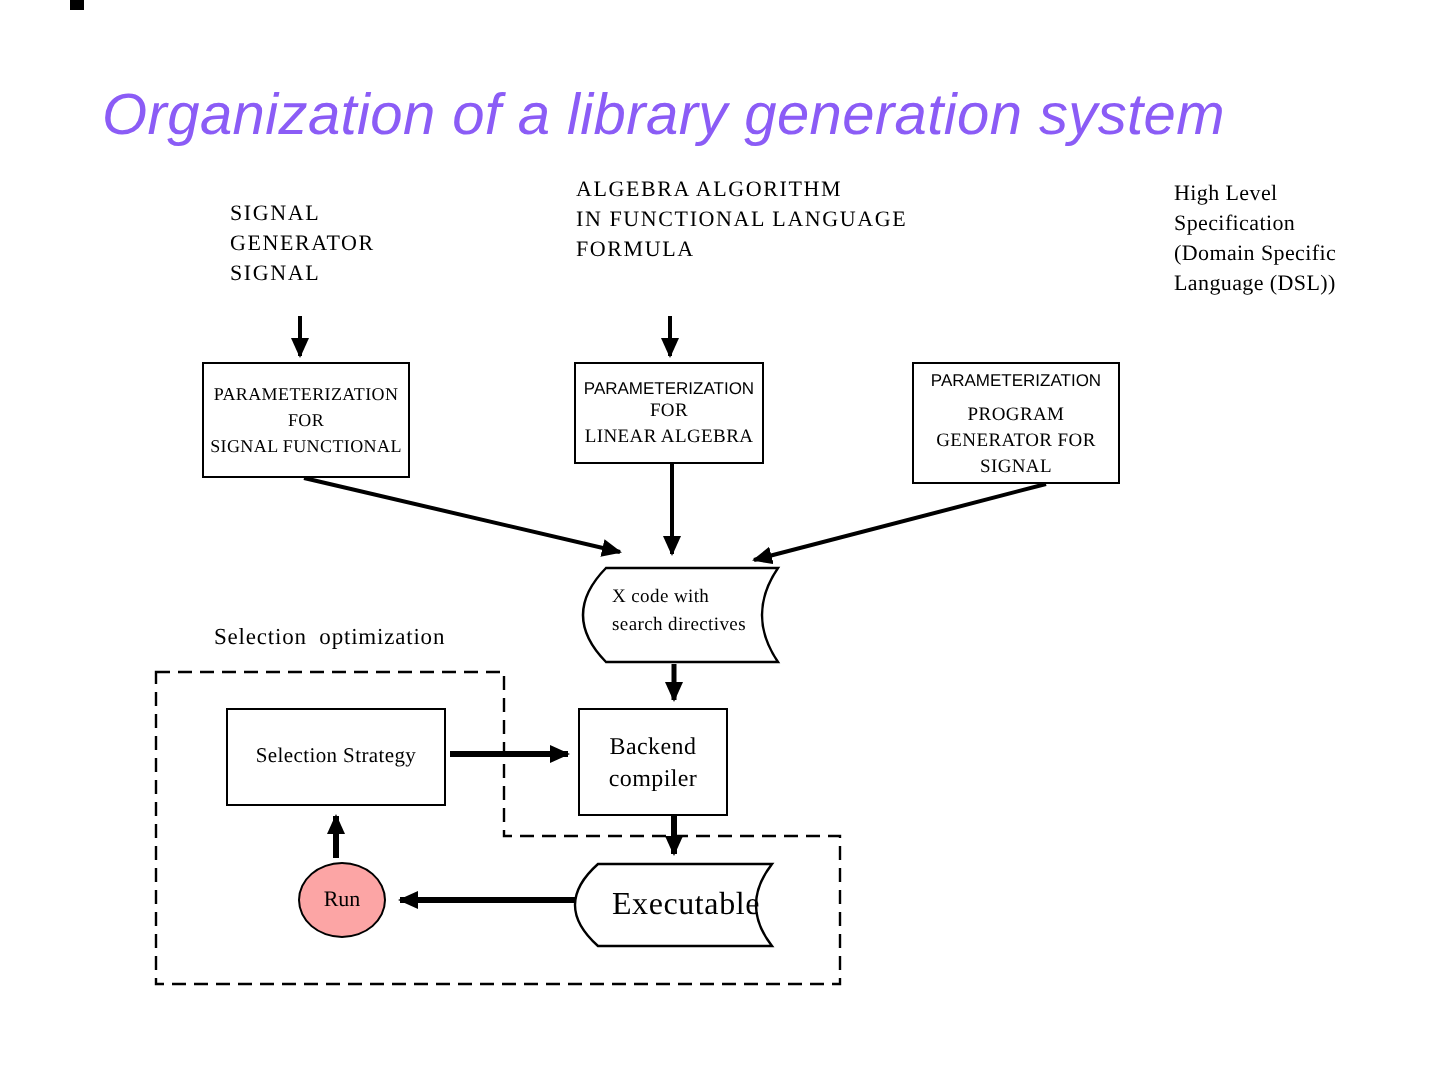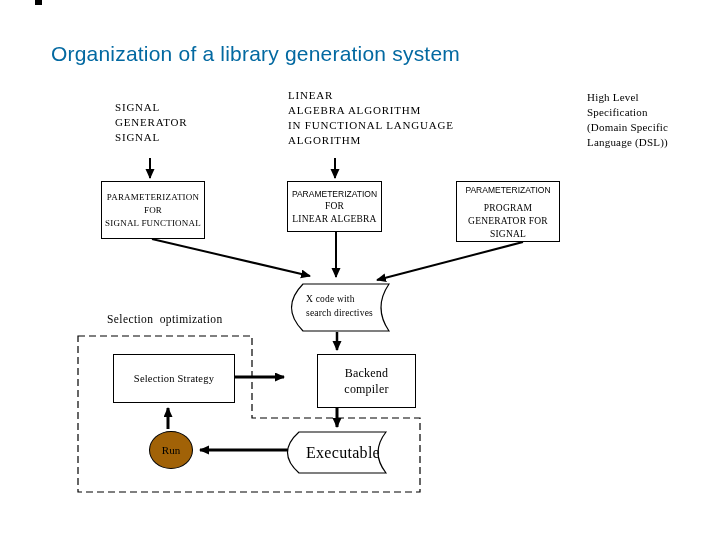--- a/index.html
+++ b/index.html
@@ -1,43 +1,43 @@
 <!DOCTYPE html>
 <html><head>
 <meta charset="utf-8">
 <style>
   html,body{margin:0;padding:0;background:#ffffff;}
   .slide{position:relative;width:720px;height:540px;background:#ffffff;overflow:hidden;
          font-family:"Liberation Serif",serif;color:#000;}
   .top-mark{position:absolute;left:35px;top:0;width:7px;height:5px;background:#000;}
   .title{position:absolute;left:51px;top:42px;margin:0;font-family:"Liberation Sans",sans-serif;
-         font-weight:400;font-size:21px;letter-spacing:0.2px;color:#0369a1;white-space:nowrap;}
+         font-weight:400;font-size:29px;letter-spacing:0.2px;color:#8b5cf6;white-space:nowrap;font-style:italic;}
   .diagram-layer{position:absolute;left:0;top:0;z-index:1;}
   .lbl{position:absolute;z-index:2;}
   .caps-block{font-size:11px;line-height:15px;letter-spacing:0.8px;white-space:nowrap;}
   .mixed-block{font-size:11px;line-height:15px;letter-spacing:0.2px;white-space:nowrap;}
   .signal-block{left:115px;top:100px;}
   .linear-block{left:288px;top:88px;}
   .hls-block{left:576px;top:90px;margin-left:11px;}
   .pbox{position:absolute;z-index:2;border:1px solid #000;background:#fff;box-sizing:border-box;
         display:flex;flex-direction:column;justify-content:center;align-items:center;
         text-align:center;}
   .pbox .serif-line{font-size:9.5px;line-height:13px;letter-spacing:0.2px;white-space:nowrap;}
   .pbox .sans-line{font-family:"Liberation Sans",sans-serif;font-size:8.5px;line-height:12px;white-space:nowrap;}
   .box-param-signal{left:101px;top:181px;width:104px;height:58px;}
   .box-param-signal .serif-line{font-size:9px;}
   .box-param-linear{left:287px;top:181px;width:95px;height:51px;}
   .box-param-sorting{left:456px;top:181px;width:104px;height:61px;justify-content:flex-start;padding-top:2px;}
   .box-param-sorting .gap{height:6px;}
-  .box-selection{left:113px;top:354px;width:122px;height:49px;}
+  .box-selection{left:113px;top:354px;width:110px;height:49px;}
   .box-selection .serif-line{font-size:10.5px;}
-  .box-backend{left:289px;top:354px;width:99px;height:54px;margin-left:28px;}
+  .box-backend{left:289px;top:354px;width:75px;height:54px;}
   .box-backend .serif-line{font-size:12px;line-height:16px;}
   .run-node{position:absolute;z-index:2;left:149px;top:431px;width:44px;height:38px;
-            border:1px solid #000;border-radius:50%;background:#a16207;box-sizing:border-box;
+            border:1px solid #000;border-radius:50%;background:#fca5a5;box-sizing:border-box;
             display:flex;align-items:center;justify-content:center;font-size:11px;}
   .xcode-label{left:306px;top:292px;font-size:9.5px;line-height:14px;letter-spacing:0.2px;white-space:nowrap;}
   .exec-label{left:299px;top:444px;width:88px;text-align:center;font-size:16px;letter-spacing:0.3px;white-space:nowrap;}
   .reflective-label{left:107px;top:313px;font-size:11.5px;letter-spacing:0.4px;word-spacing:3px;white-space:nowrap;}
 </style>
 </head>
 <body>
 
 <div class="slide">
 
@@ -70,24 +70,23 @@
     <line x1="168" y1="429" x2="168" y2="408" stroke="#000" stroke-width="3" marker-end="url(#ah)"></line>
   </svg>
 
   <div class="lbl caps-block signal-block">
     <div>SIGNAL</div>
     <div>GENERATOR</div>
     <div>SIGNAL</div>
   </div>
 
   <div class="lbl caps-block linear-block">
-    <div>LINEAR</div>
     <div>ALGEBRA ALGORITHM</div>
     <div>IN FUNCTIONAL LANGUAGE</div>
-    <div>ALGORITHM</div>
+    <div>FORMULA</div>
   </div>
 
   <div class="lbl mixed-block hls-block">
     <div>High Level</div>
     <div>Specification</div>
     <div>(Domain Specific</div>
     <div>Language (DSL))</div>
   </div>
 
   <div class="pbox box-param-signal">

